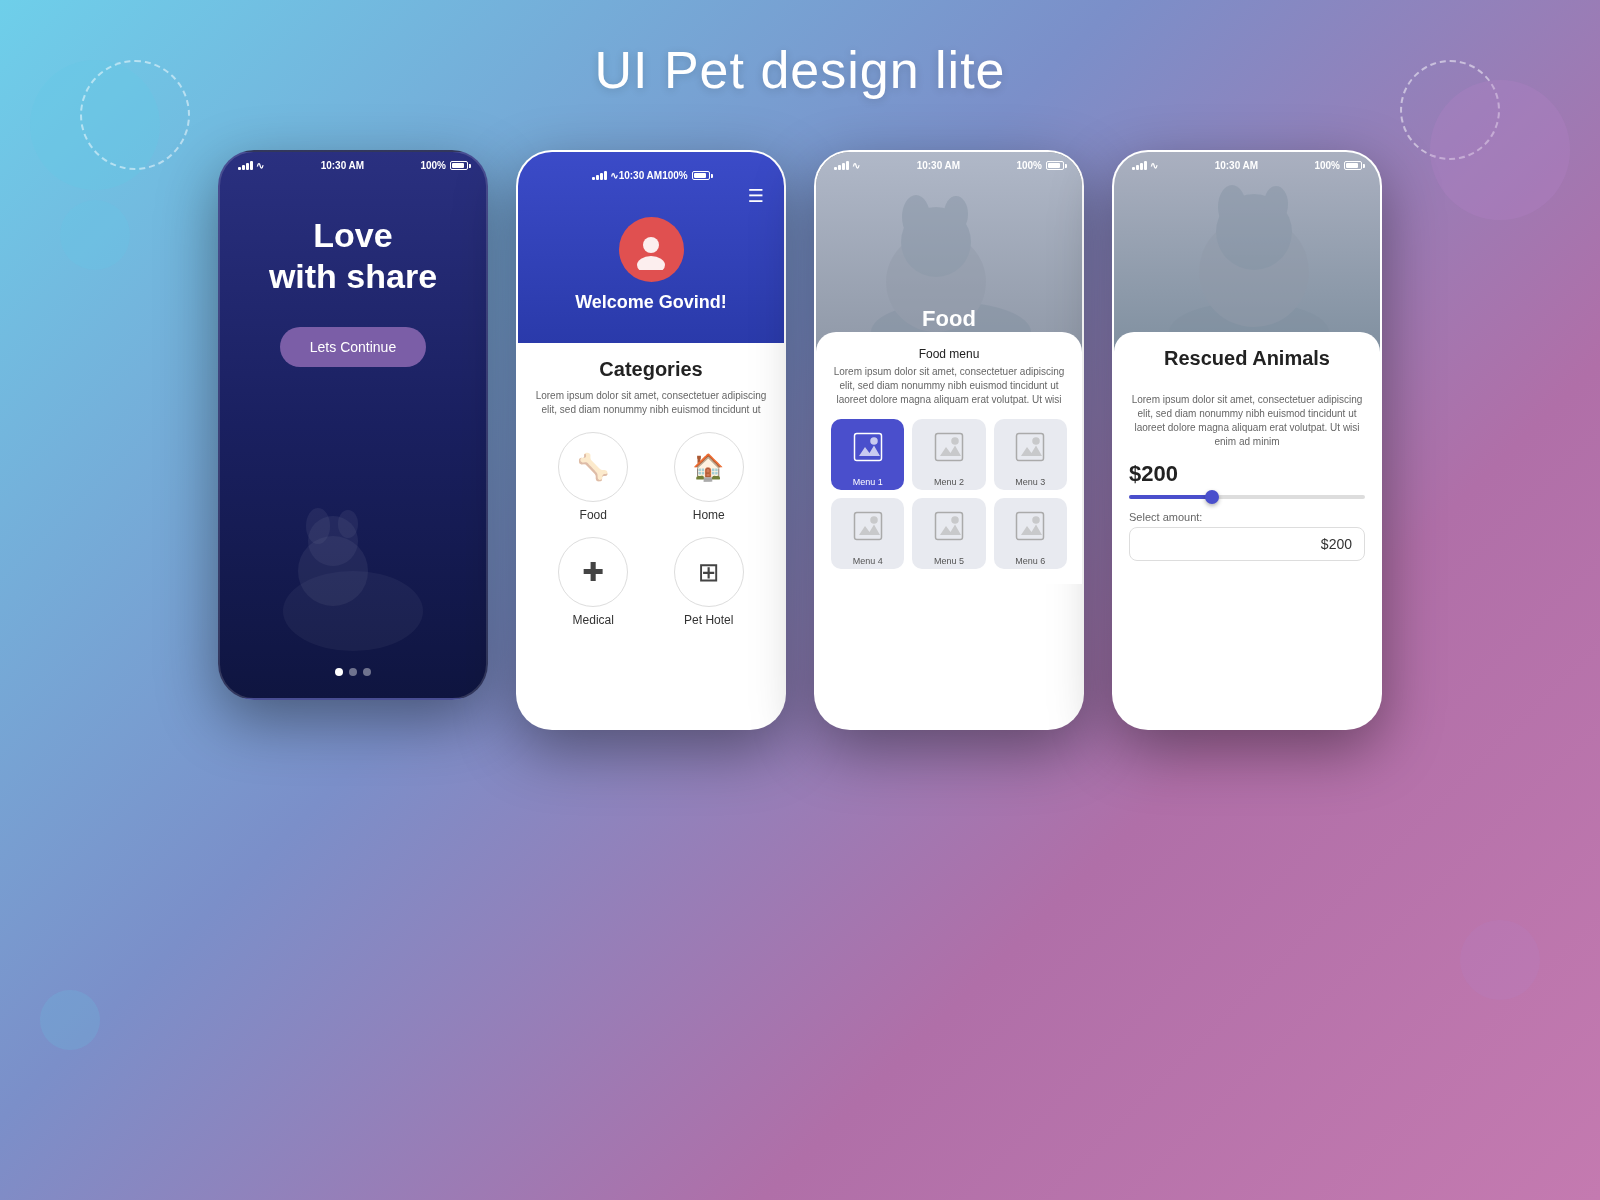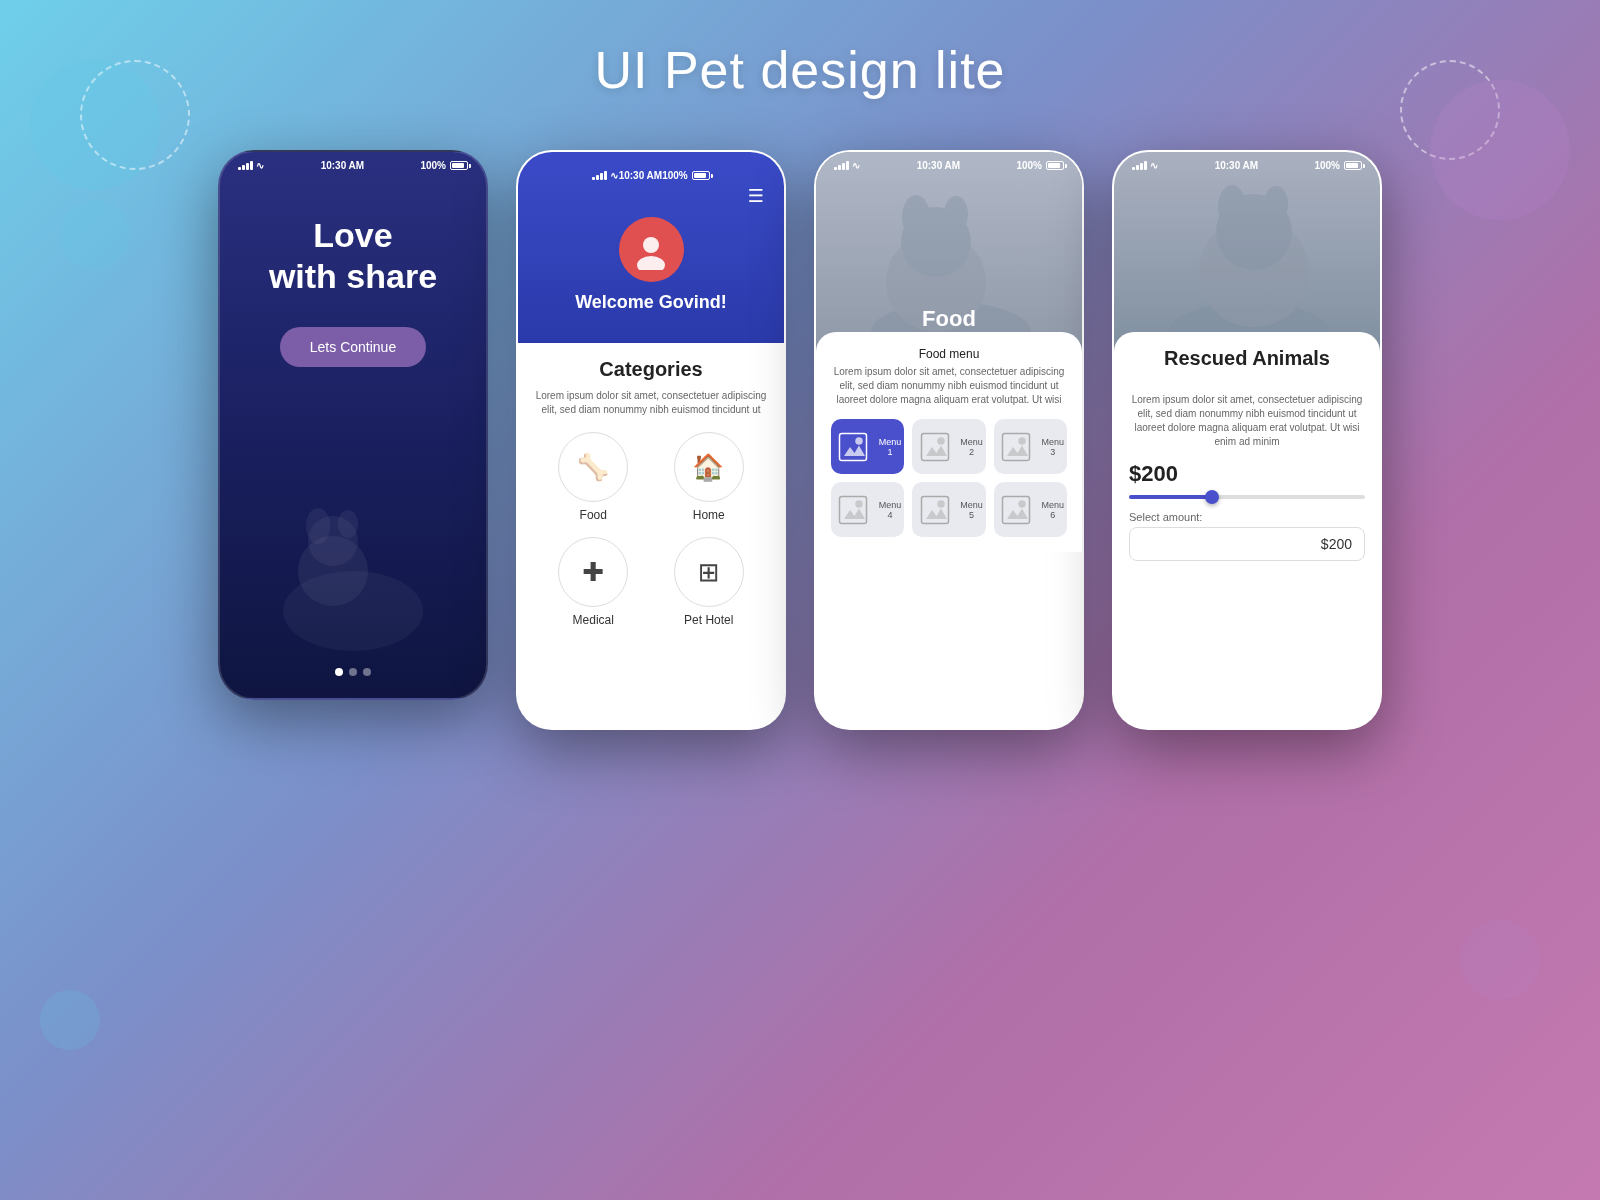--- a/index.html
+++ b/index.html
@@ -354,21 +354,21 @@
       display: grid;
       grid-template-columns: 1fr 1fr 1fr;
       gap: 8px;
     }
 
     .menu-item {
       border-radius: 10px;
       overflow: hidden;
       background: #e8eaf0;
       display: flex;
-      flex-direction: row;
+      flex-direction: column;
       align-items: center;
     }
 
     .menu-item.active {
       background: #4a4fcc;
     }
 
     .menu-thumb {
       width: 100%;
       height: 55px;

